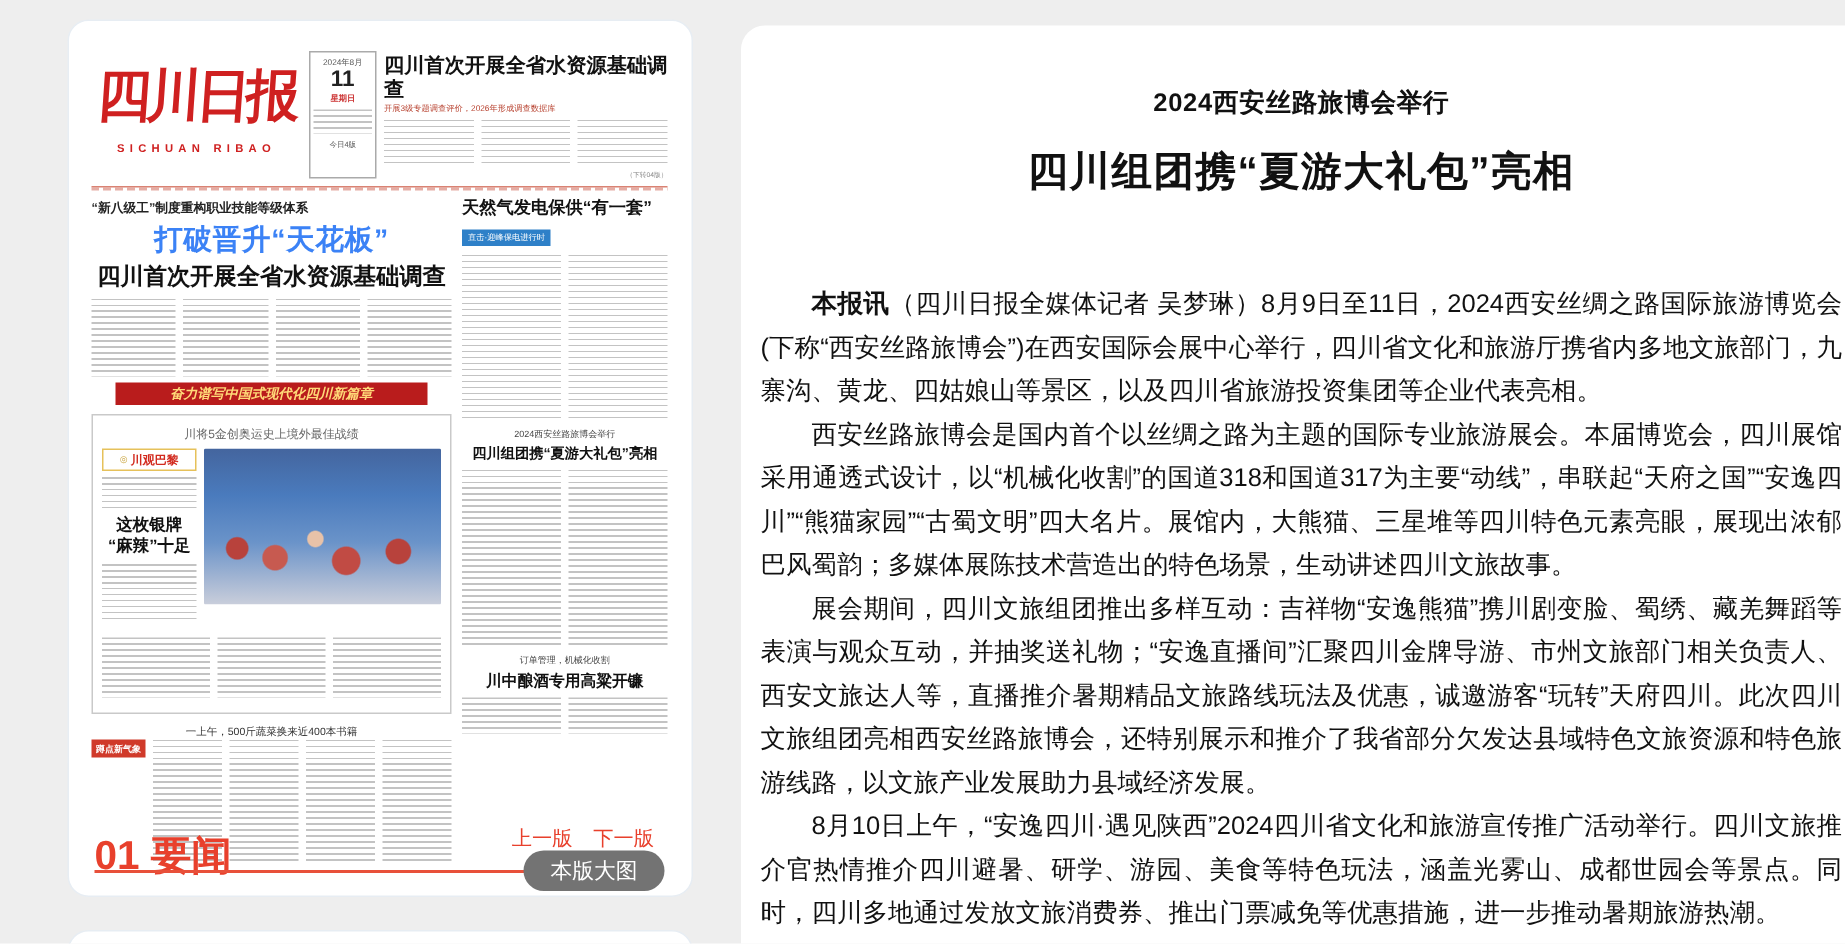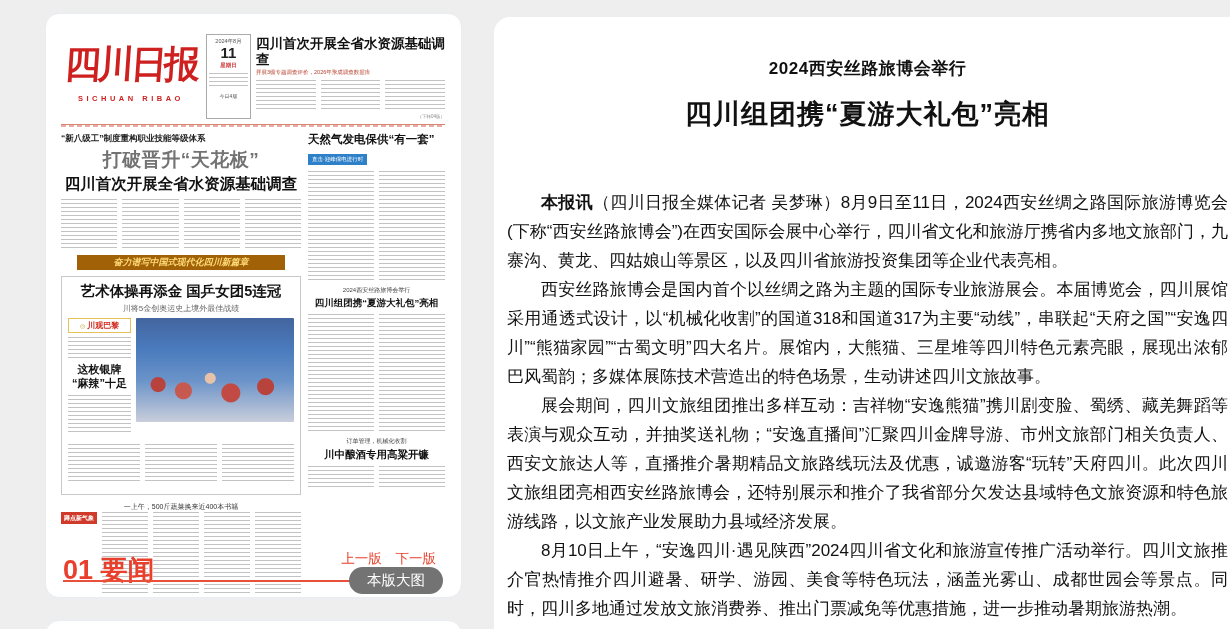--- a/index.html
+++ b/index.html
@@ -30,28 +30,28 @@
 
   .publine { height:3px; border-top:1px solid #d98273;
     background:repeating-linear-gradient(90deg, rgba(197,74,56,.45) 0 5px, transparent 5px 8px);
     margin:5px 0 6px; }
 
   .p-main { display:flex; gap:7px; }
   .colL { width:240px; }
   .colR { flex:1; }
 
   .kicker1 { font-size:8.5px; font-weight:bold; text-align:left; color:#222; }
-  .h-big { font-size:19px; font-weight:bold; text-align:center; letter-spacing:.5px; margin-top:2px; color:#737373; white-space:nowrap; }
+  .h-big { font-size:19px; font-weight:bold; text-align:center; letter-spacing:.5px; margin-top:2px; color:#3b82f6; white-space:nowrap; }
   .h-big2 { font-size:15.5px; font-weight:bold; text-align:center; margin-top:1px; color:#111; white-space:nowrap; }
 
   .cols { display:flex; gap:5px; margin:4px 0; }
   .cols i { flex:1; display:block;
     background:repeating-linear-gradient(#c3c3c3 0 1px, transparent 1px 4px); }
 
-  .banner { width:208px; height:15px; margin:2px auto 6px; background:#a16207;
+  .banner { width:208px; height:15px; margin:2px auto 6px; background:#b91c1c;
     color:#ffd978; font-size:9px; font-weight:bold; display:flex; align-items:center;
     justify-content:center; font-family:"DejaVu Serif","Liberation Serif",serif; font-style:italic; white-space:nowrap; }
 
   .oly-box { border:1px solid #c9c9c9; padding:5px 6px 6px; }
   .oly-h { font-size:14.5px; font-weight:bold; text-align:center; color:#111; white-space:nowrap; }
   .oly-s { font-size:8px; text-align:center; color:#666; margin:2px 0 4px; }
   .oly-row { display:flex; gap:5px; }
   .oly-side { width:63px; }
   .oly-logo { display:flex; align-items:center; justify-content:center; gap:2px;
     border:1px solid #e6c15a; padding:1px 2px; margin-bottom:3px; }
@@ -141,21 +141,20 @@
         <div class="h-big2">四川首次开展全省水资源基础调查</div>
         <div class="cols" style="height:52px">
             <i></i>
             <i></i>
             <i></i>
             <i></i>
           </div>
         <div class="banner">奋力谱写中国式现代化四川新篇章</div>
 
         <div class="oly-box">
-          <div class="oly-h">艺术体操再添金 国乒女团5连冠</div>
           <div class="oly-s">川将5金创奥运史上境外最佳战绩</div>
           <div class="oly-row">
             <div class="oly-side">
               <div class="oly-logo">
                 <span class="rings">◎</span>
                 <span class="lg">川观巴黎</span>
               </div>
               <div class="cols" style="height:22px">
                   <i></i>
                 </div>

